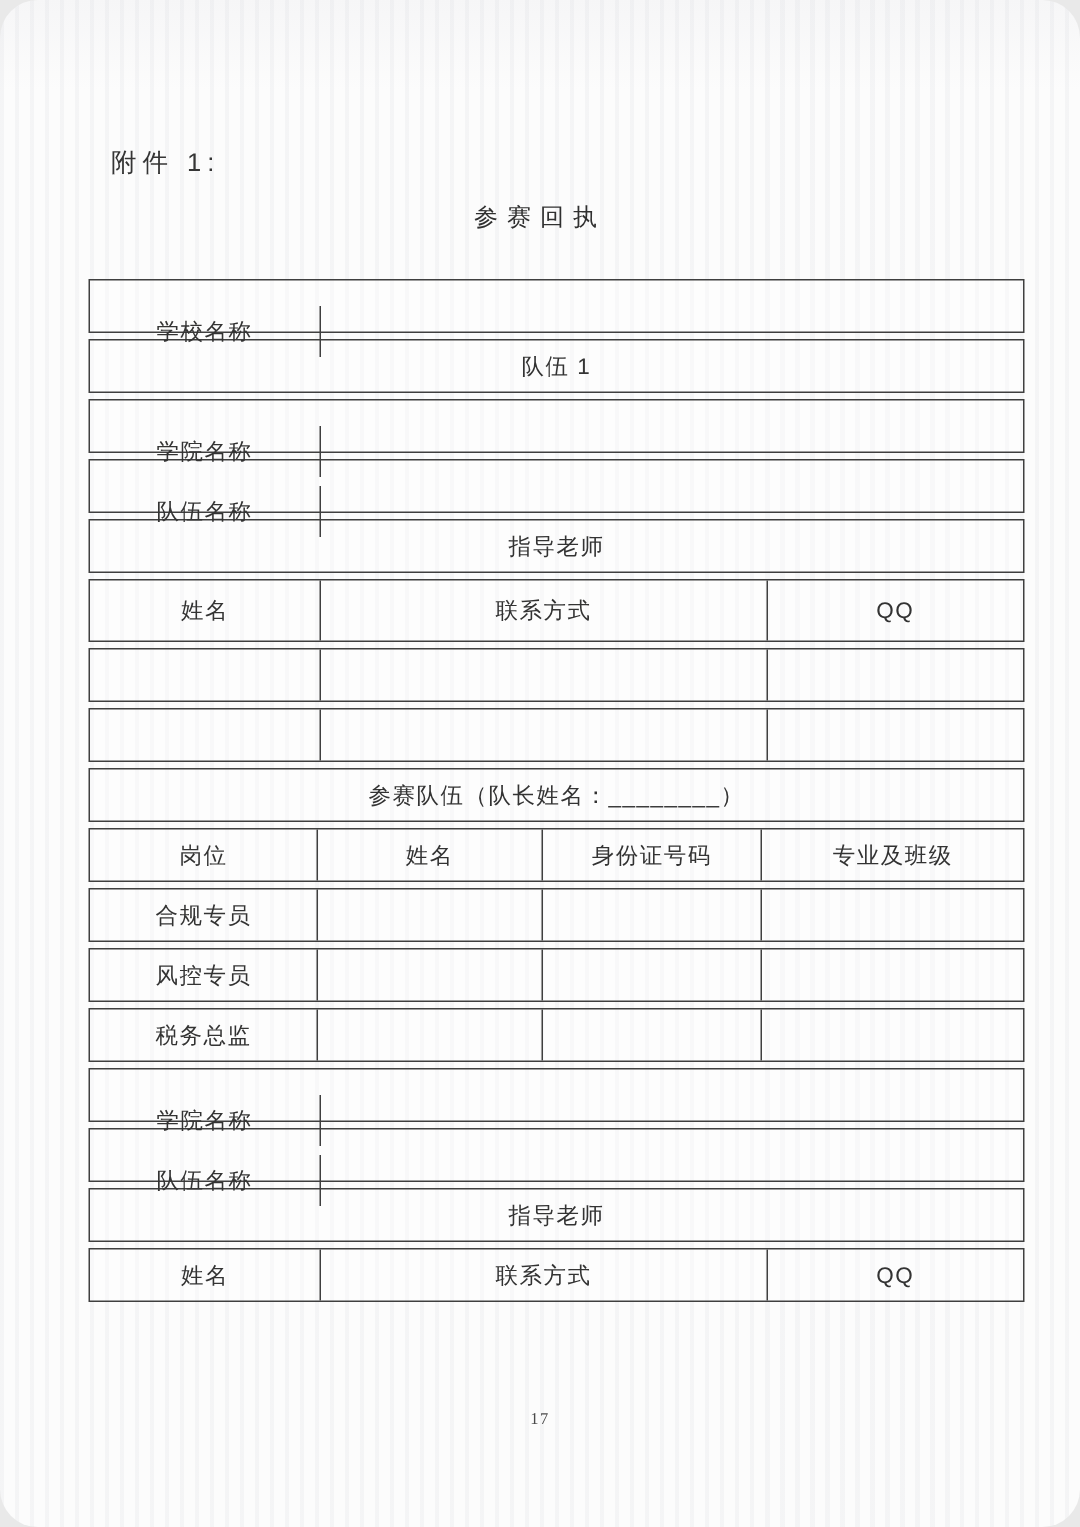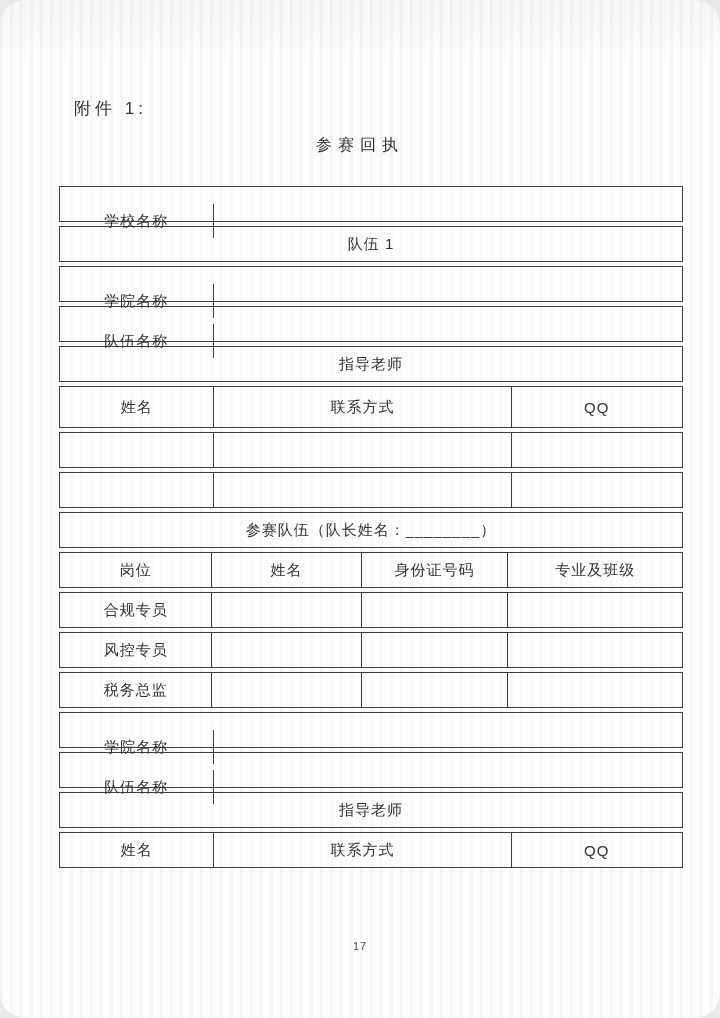--- a/index.html
+++ b/index.html
@@ -61,21 +61,21 @@
   .c3 .cell:nth-child(2){width:47.8%;}
   .c3 .cell:nth-child(3){flex:1;}
   .c4 .cell:nth-child(1){width:24.5%;}
   .c4 .cell:nth-child(2){width:24.0%;}
   .c4 .cell:nth-child(3){width:23.6%;}
   .c4 .cell:nth-child(4){flex:1;}
   .full .cell{flex:1;text-align:right;}
   .pagenum{
     position:absolute; left:0; top:940px; width:100%;
     text-align:center;
-    font-family:Liberation Sans, sans-serif;
+    font-family:Liberation Serif, serif;
     font-size:11px; color:#4a4a4a; letter-spacing:1px;
   }
 </style>
 </head>
 <body>
 
 <div class="page">
 
   <div class="attachment">附件 1:</div>
   <div class="title">参赛回执</div>

